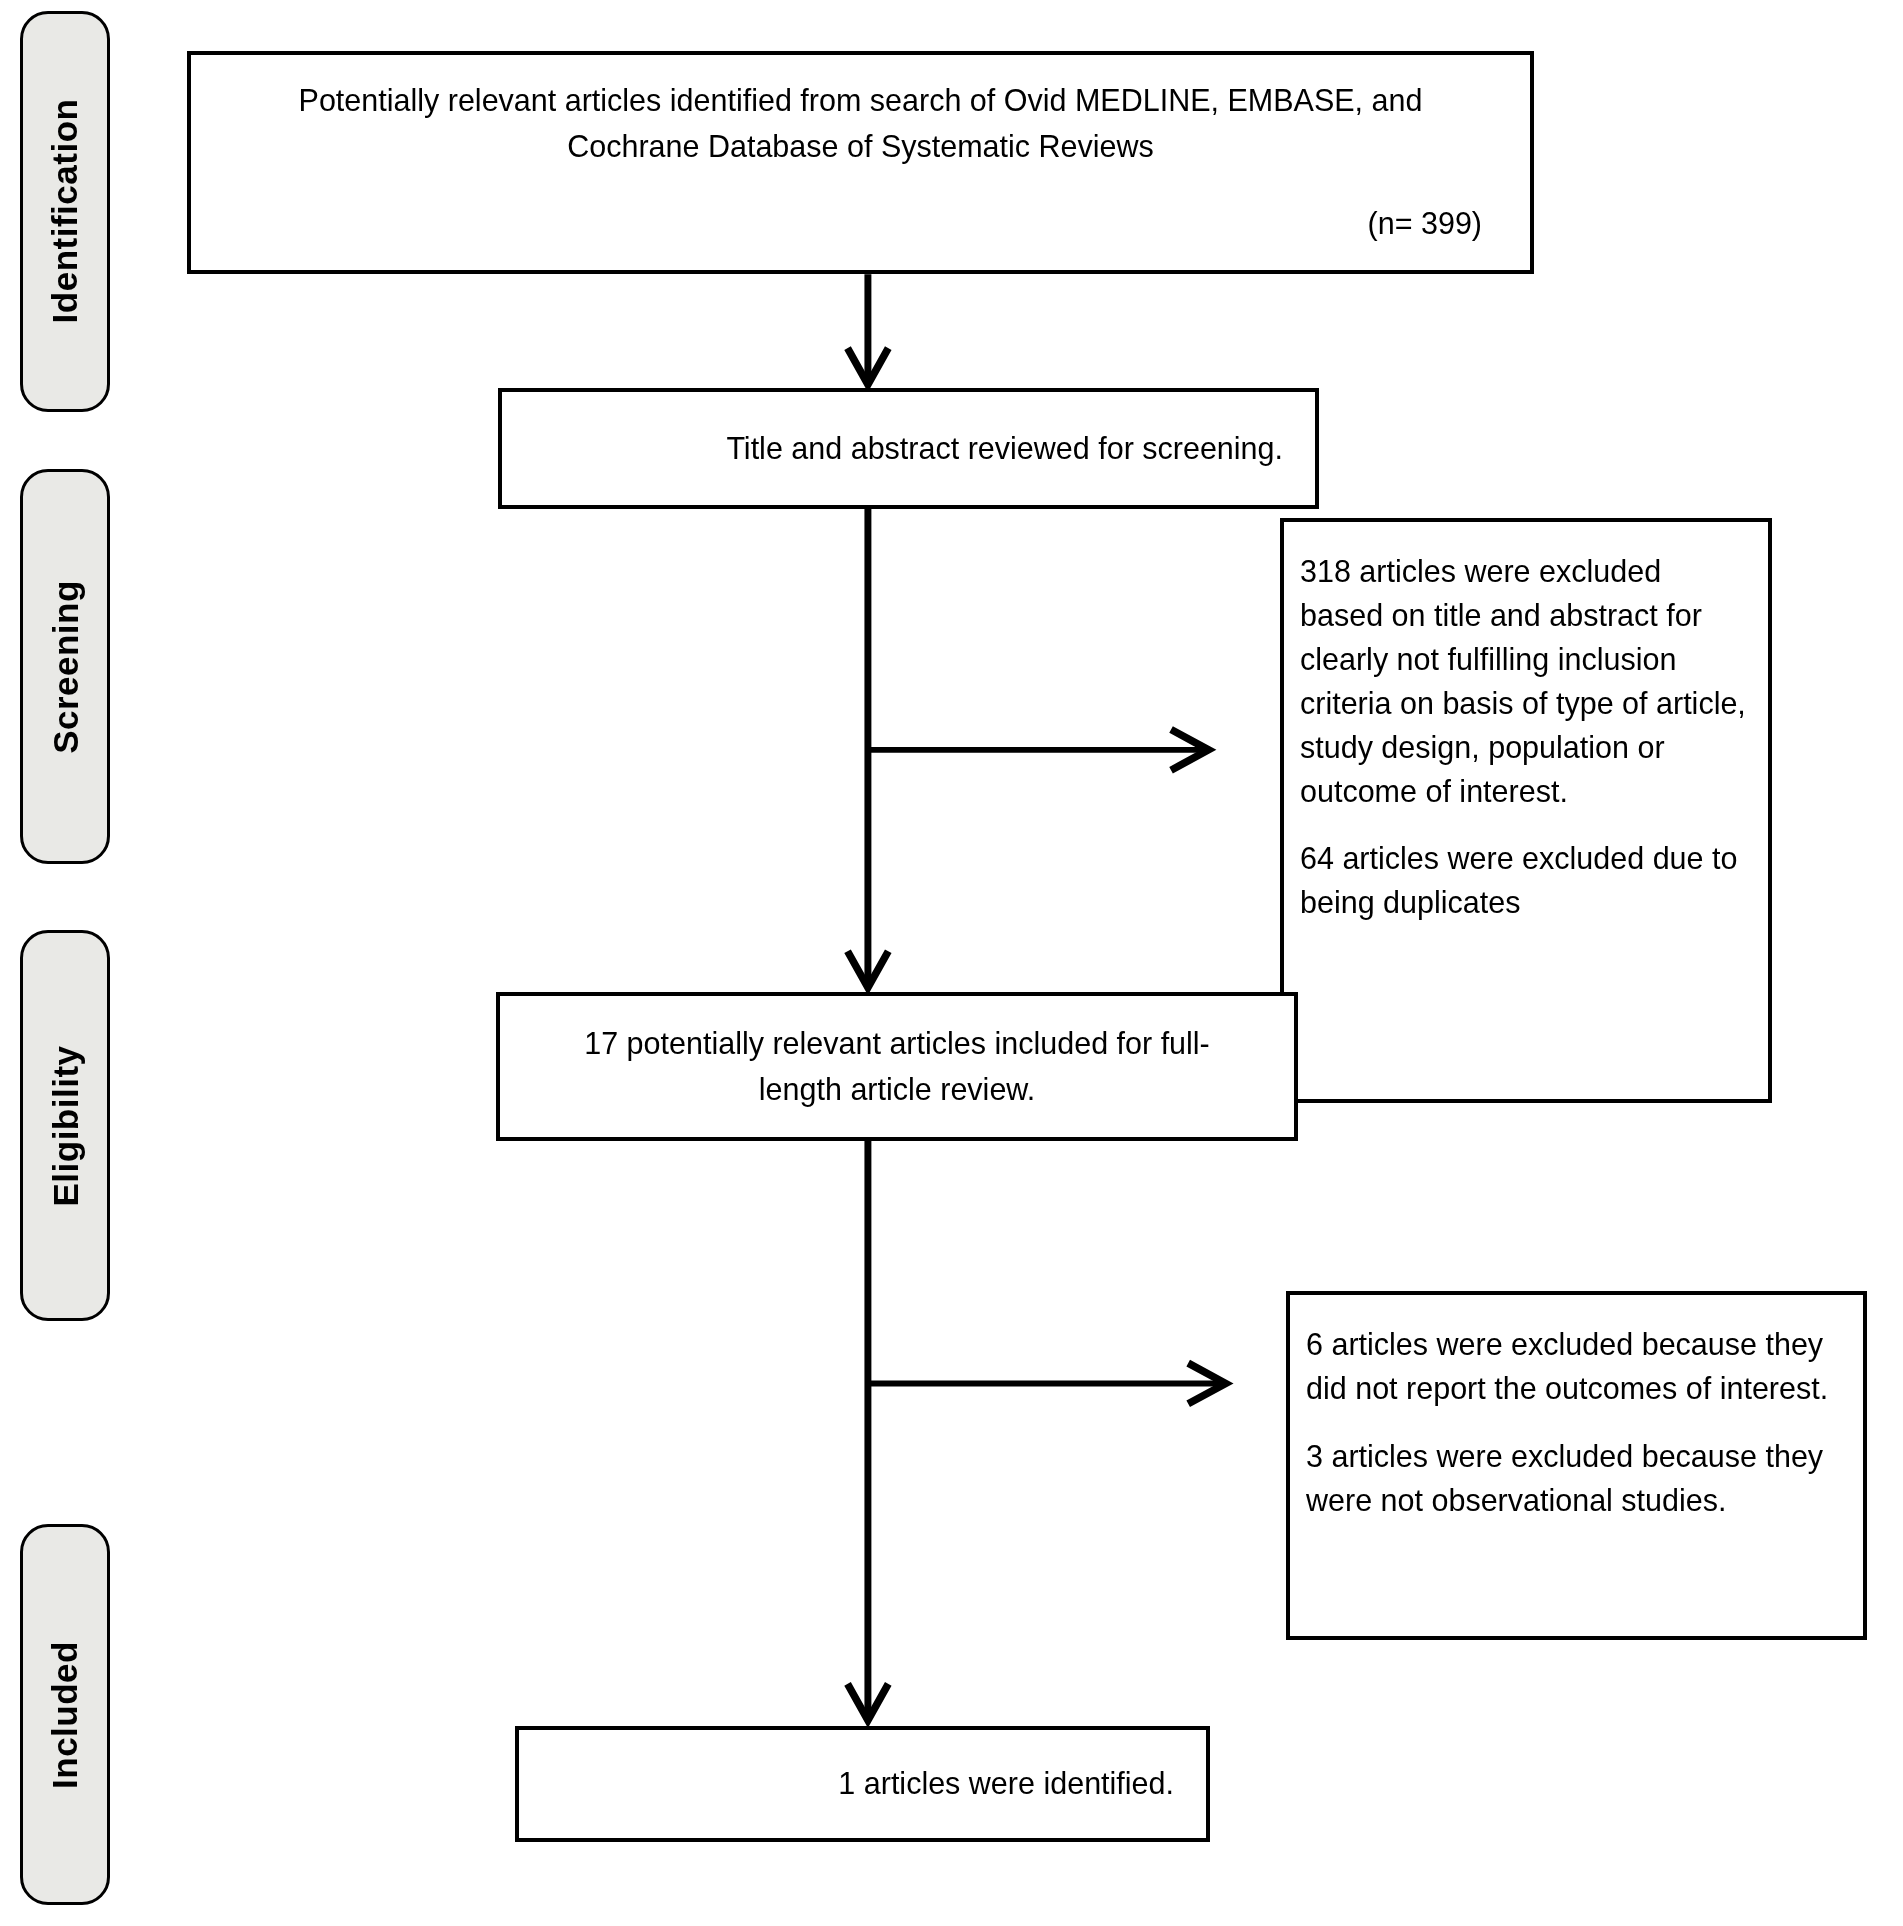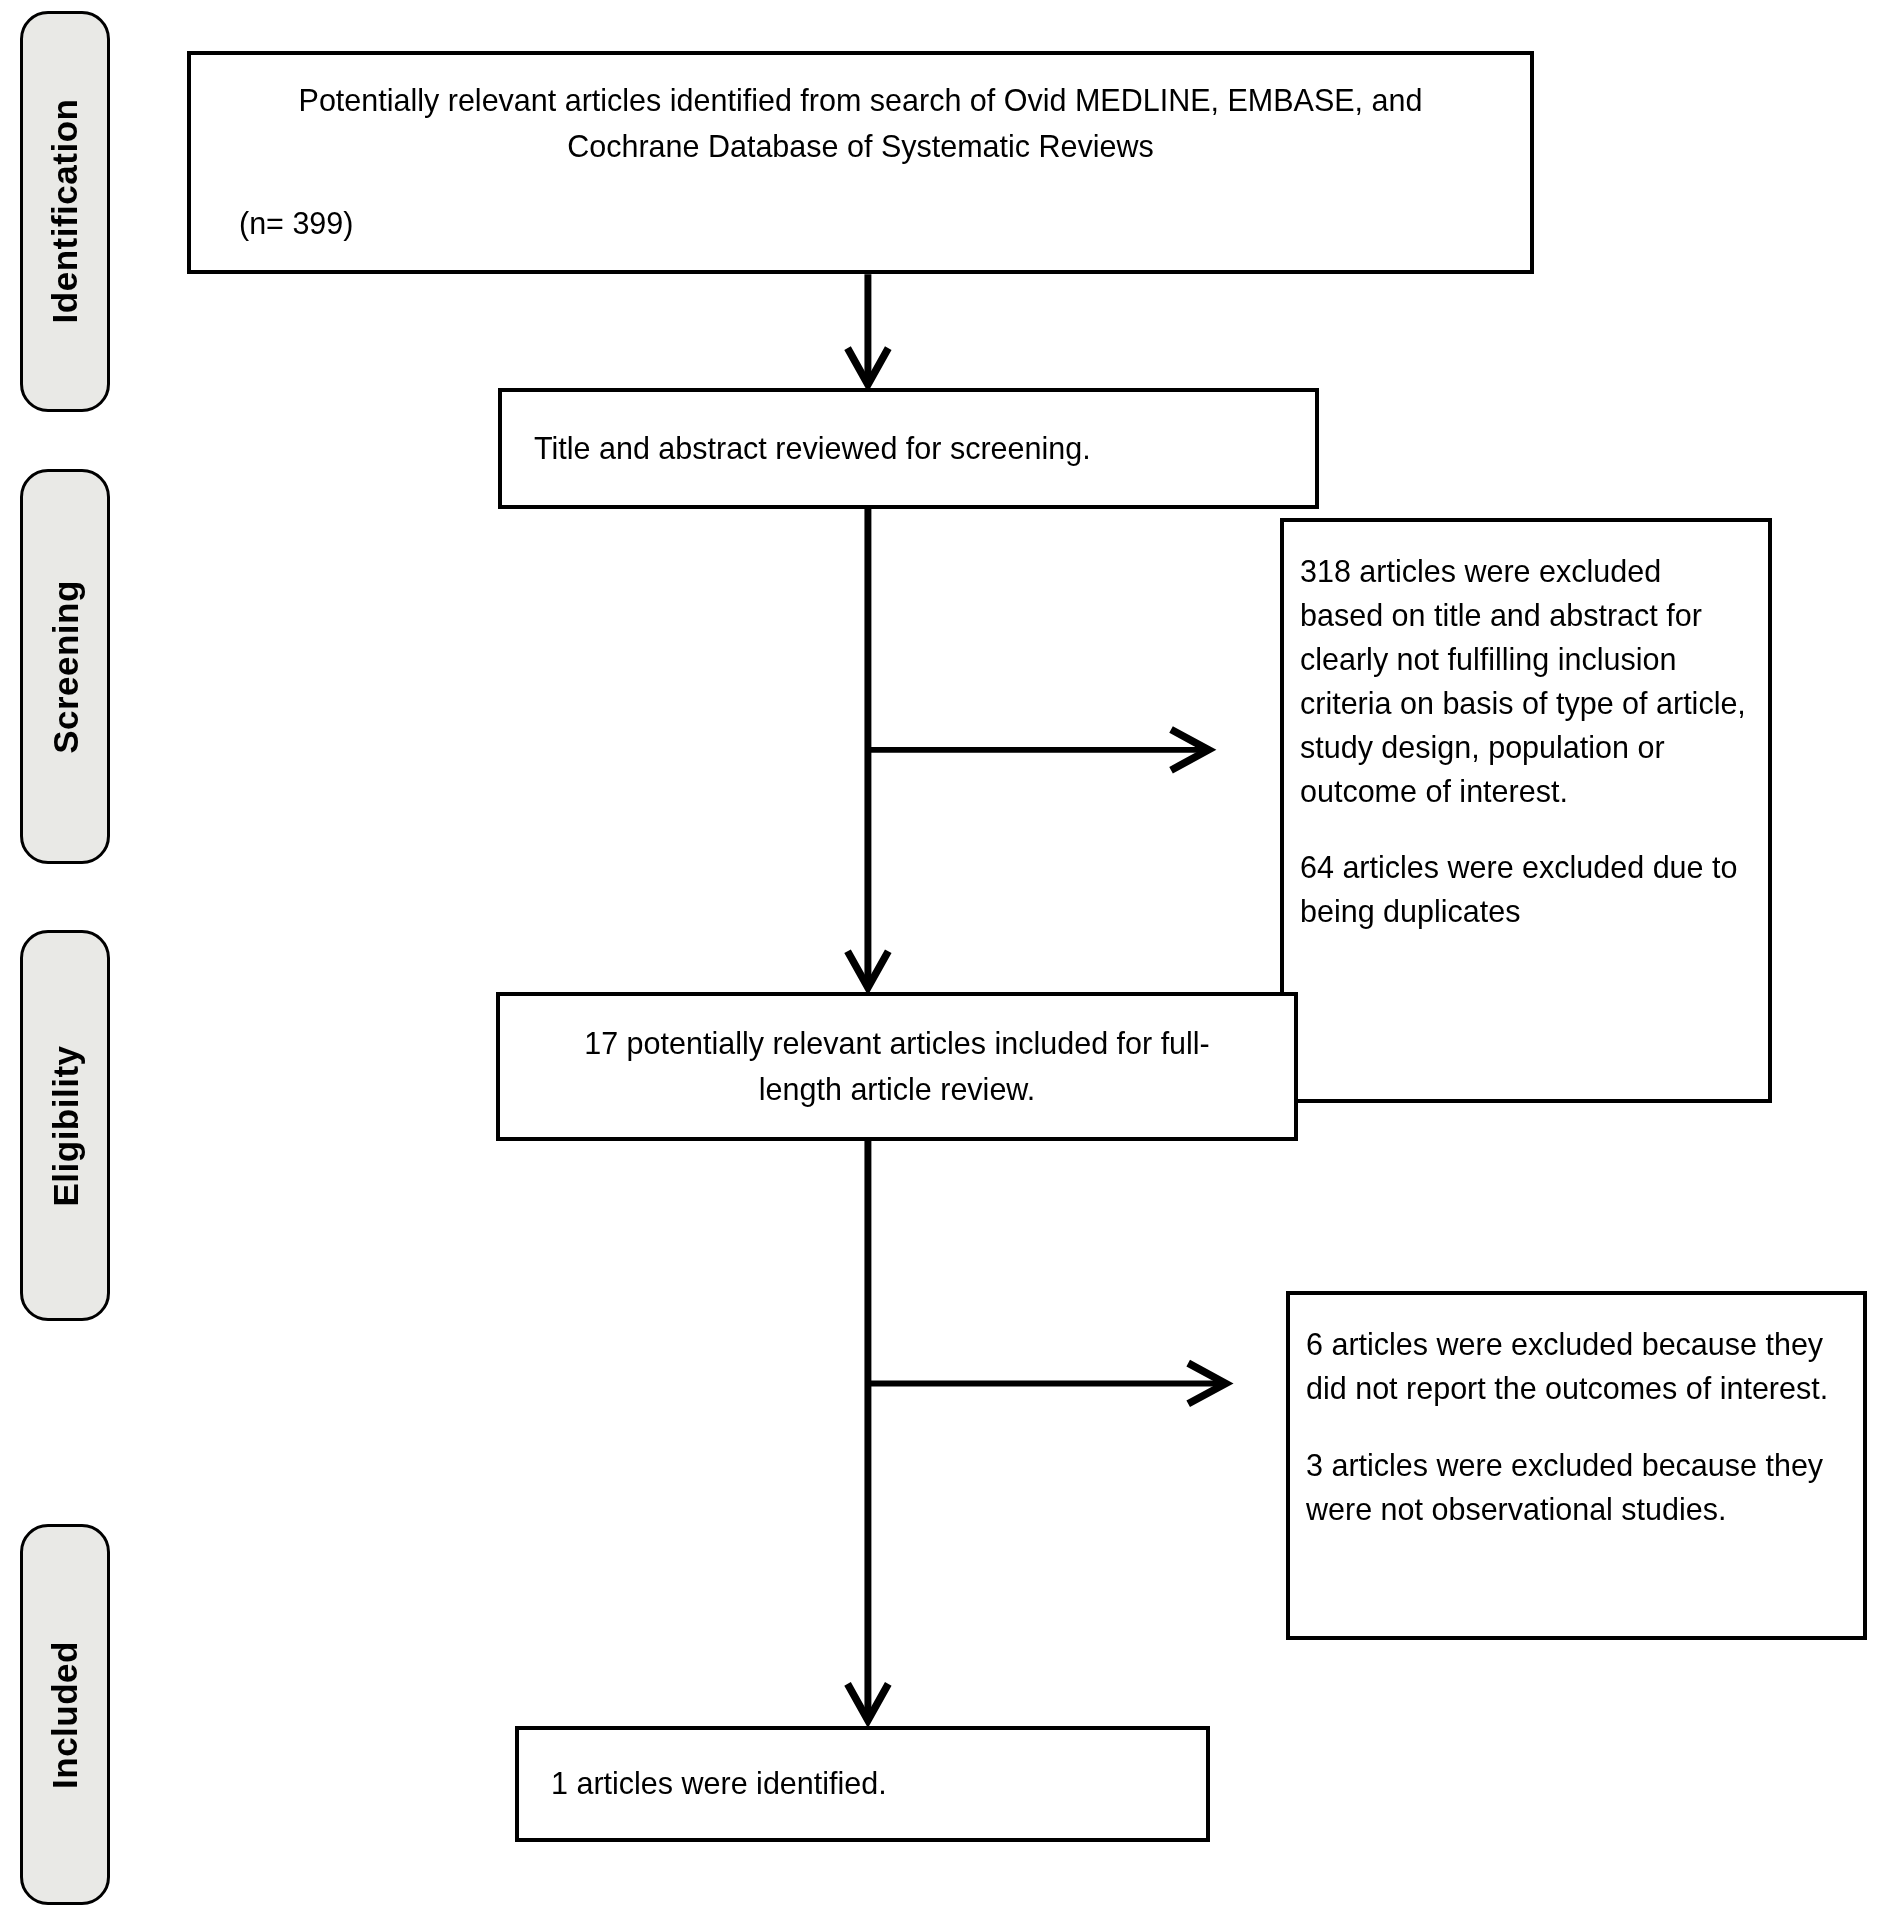--- a/index.html
+++ b/index.html
@@ -30,33 +30,33 @@
   }
   
   .fbox{
     position:absolute;
     background:#ffffff;
     border:4.3px solid #000;
     box-sizing:border-box;
     font-size:30.5px;
     line-height:1.5;
     display:flex;flex-direction:column;
-    justify-content:center;align-items:flex-start;
+    justify-content:center;align-items:flex-end;
     text-align:center;
   }
   .fbox p{margin:0;}
   .fbox.main1{border-width:4.8px;}
   .fbox.main1 .count{margin-top:32px;}
   .fbox.side{
     justify-content:flex-start;align-items:flex-start;
     text-align:left;
     padding:28px 16px;
     line-height:1.44;
   }
-  .fbox.side p + p{margin-top:33px;}
+  .fbox.side p + p{margin-top:24px;}
   svg.overlay{
     position:absolute;left:0;top:0;
     width:1904px;height:1926px;
     pointer-events:none;
   }
 </style>
 </head>
 <body>
 
 <div id="canvas">

